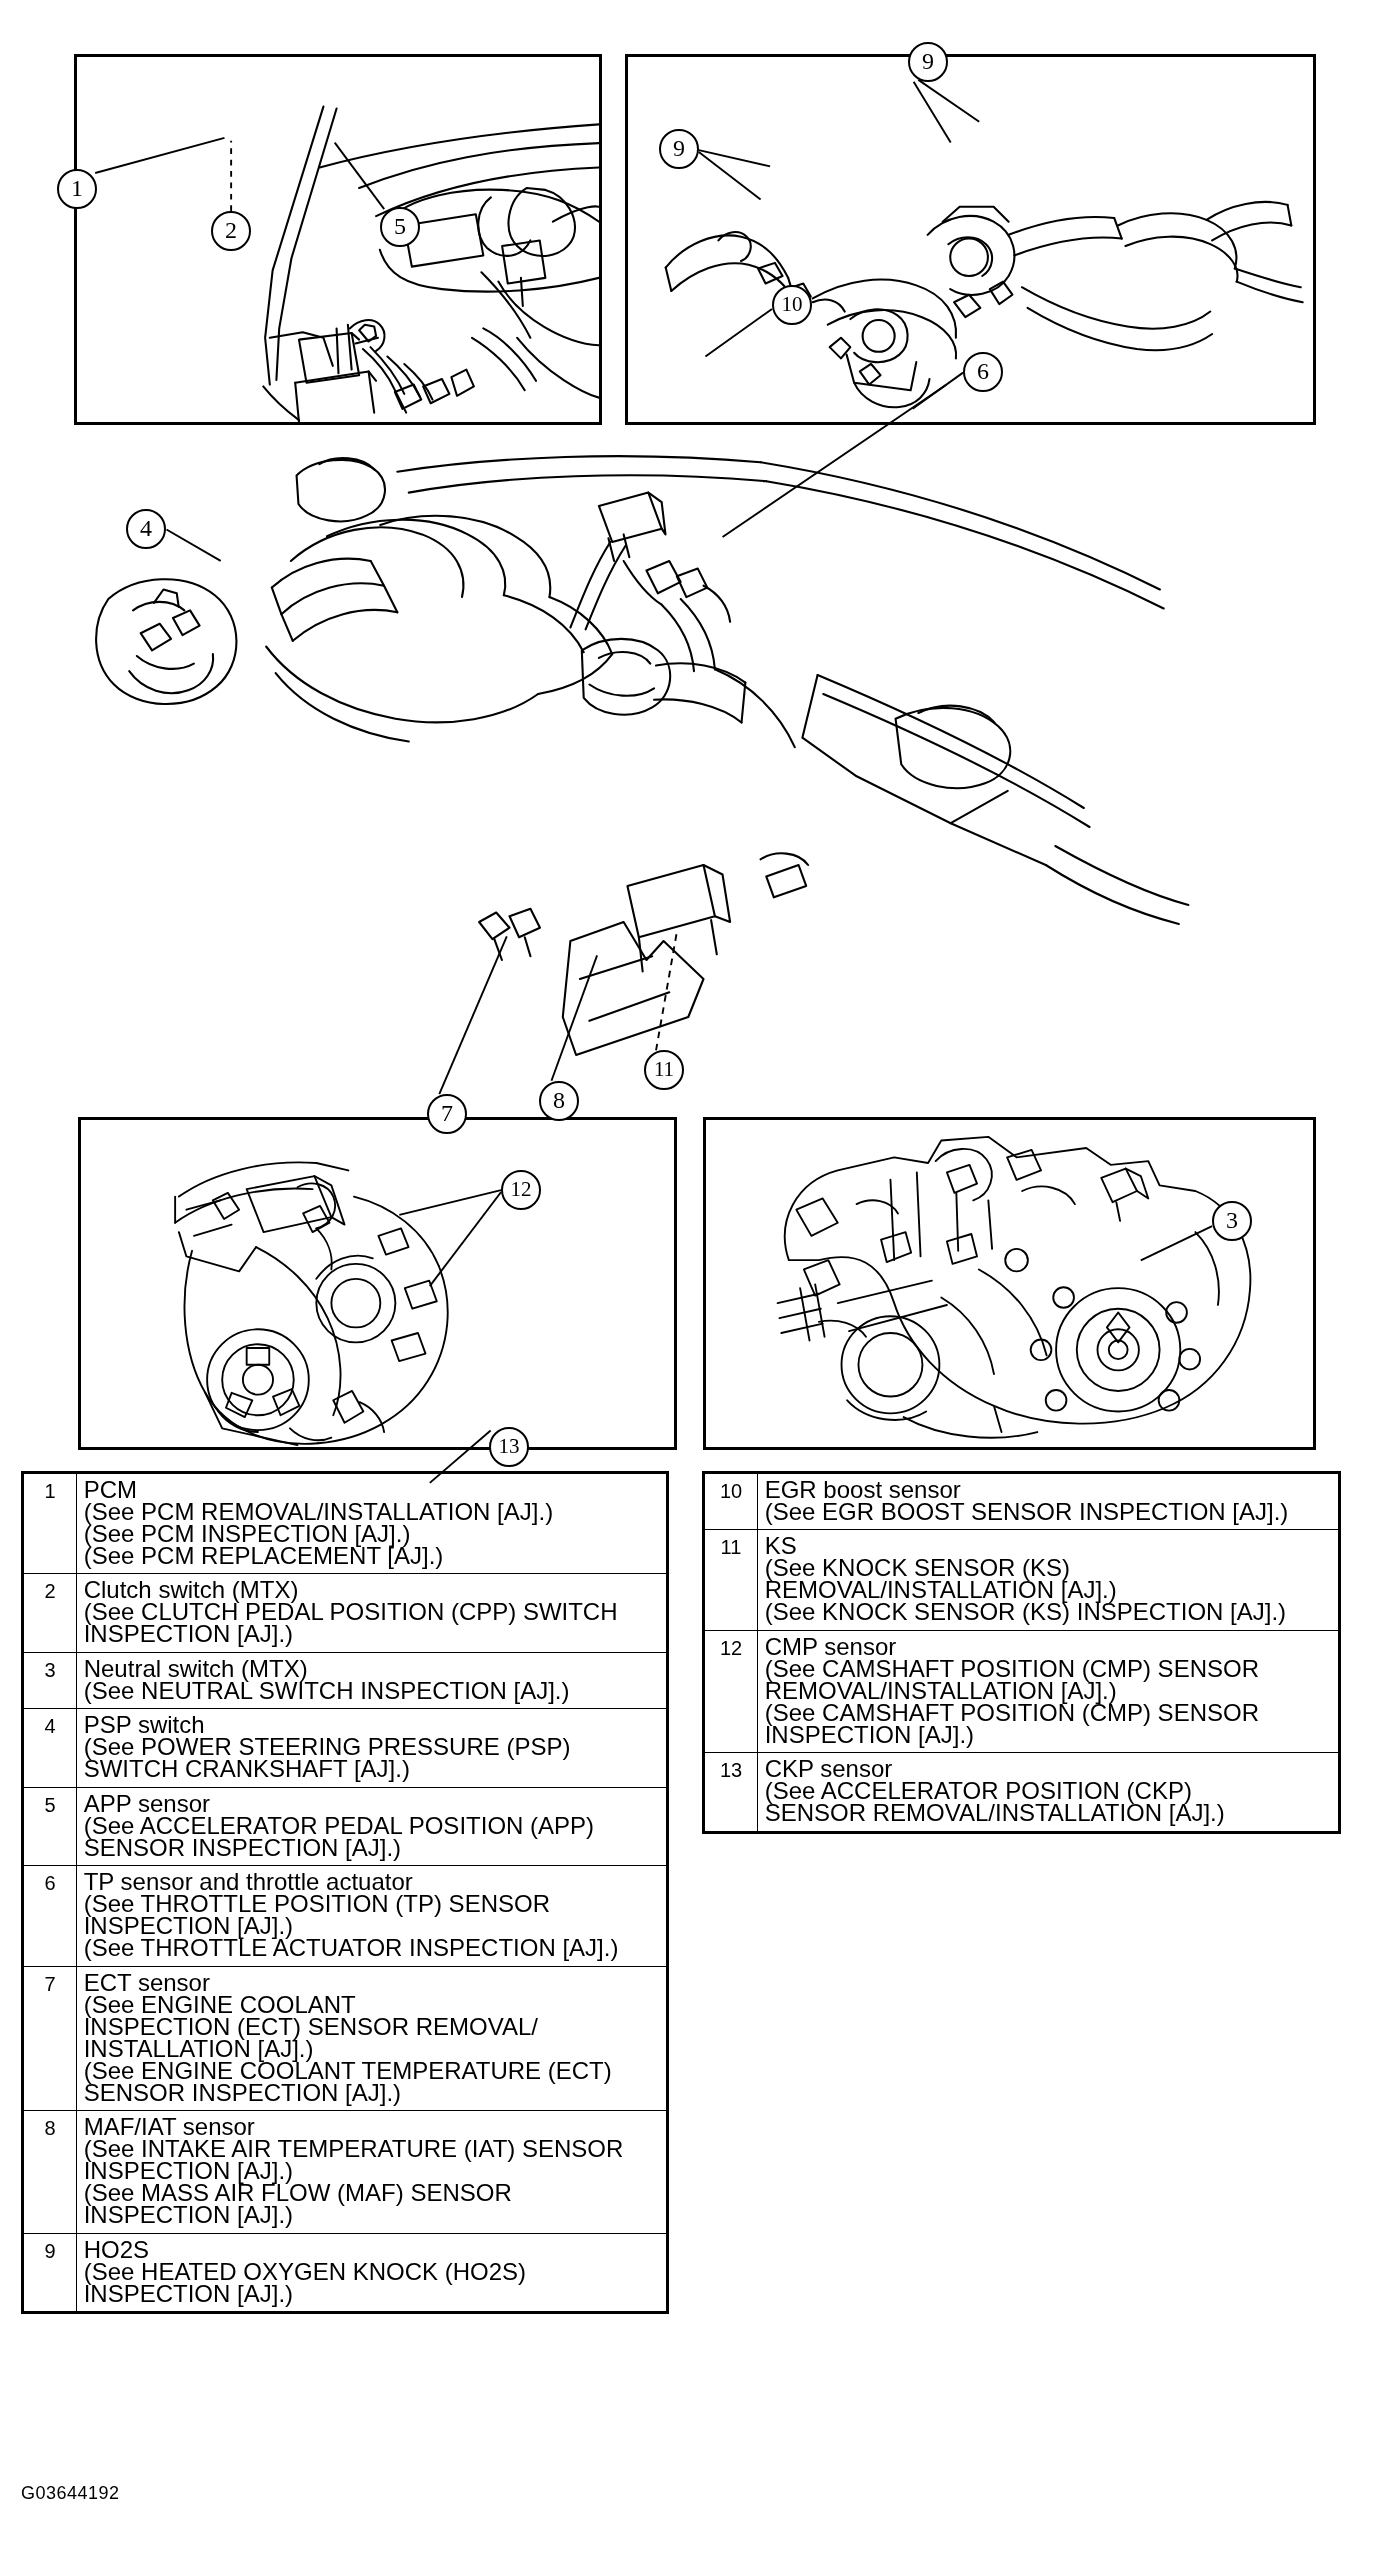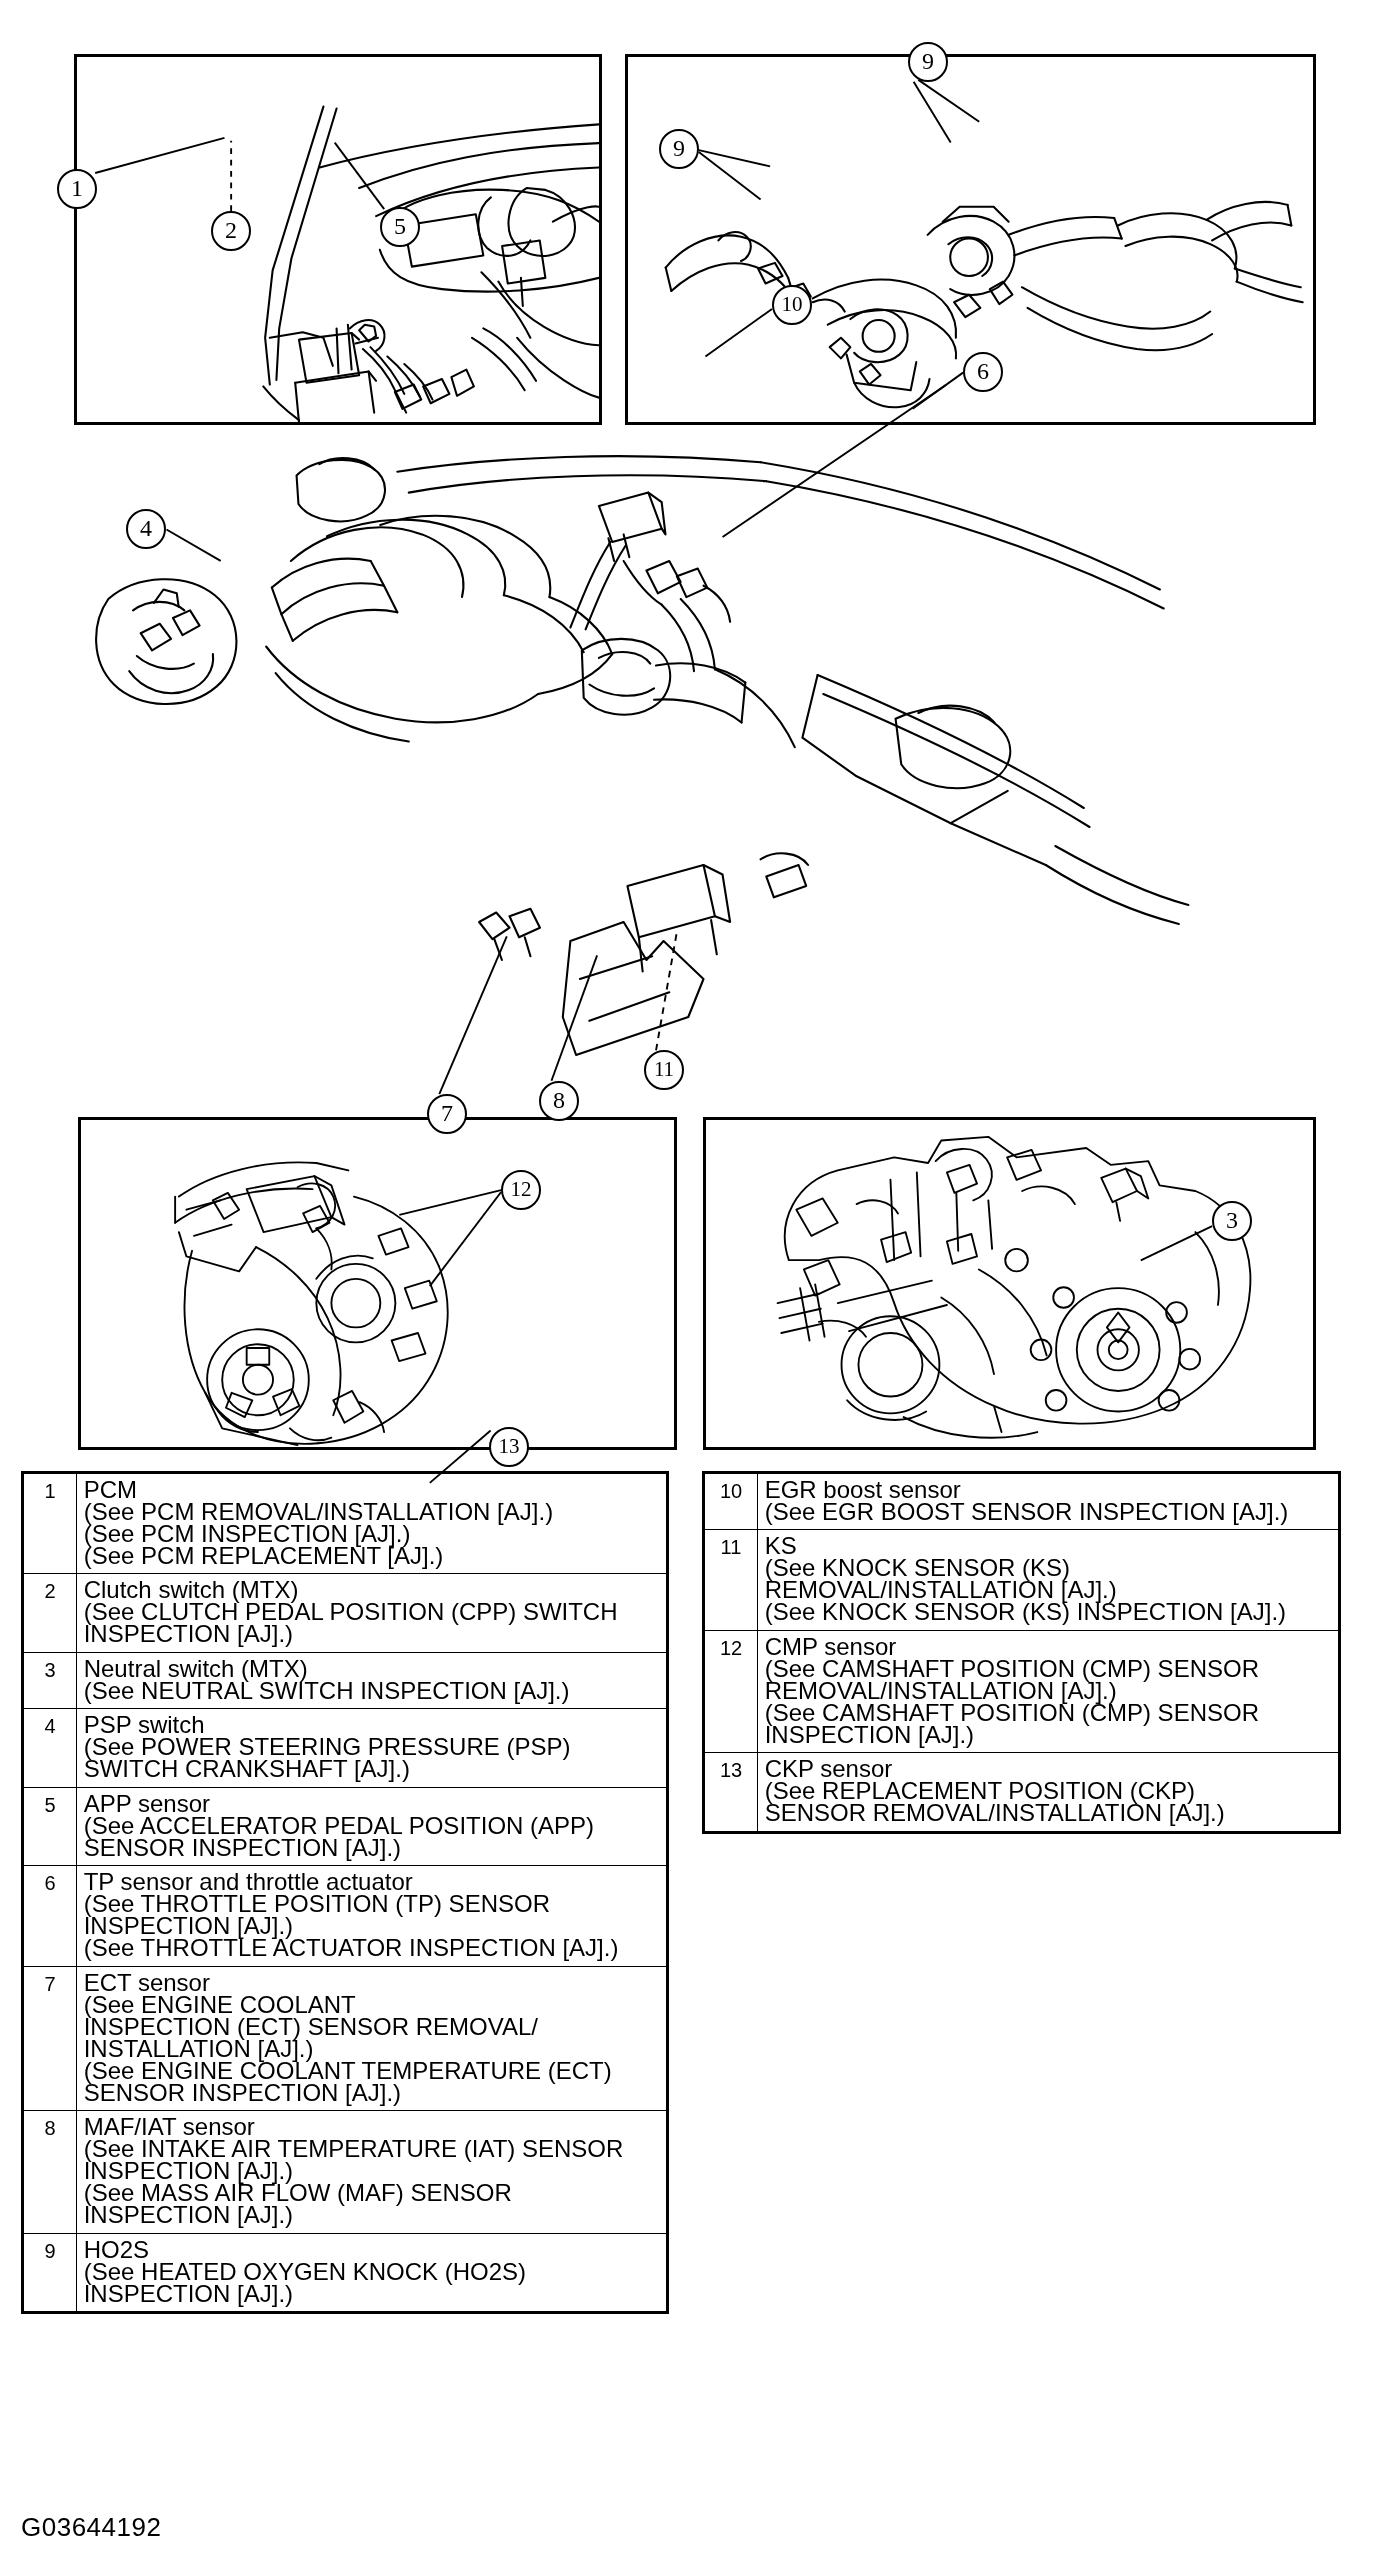--- a/index.html
+++ b/index.html
@@ -72,24 +72,23 @@
     font-size: 20px;
     padding-top: 5.7px;
   }
   .legend .ttl { display: block; }
   .legend .ref { display: block; }
 
   #figure-id {
     position: absolute;
     left: 21px;
     top: 2483px;
-    font-size: 26px;
+    font-size: 18px;
     letter-spacing: 0.5px;
     color: #000;
-    margin-top: 29px;
   }
 </style>
 </head>
 <body>
 
 <div id="page">
 
   <div class="panel" style="left:74px; top:54px; width:528px; height:371px;">
     <div class="art">
       <svg viewBox="0 0 555 390" preserveAspectRatio="none" aria-hidden="true">
@@ -590,21 +589,21 @@
             <span class="ref">(See CAMSHAFT POSITION (CMP) SENSOR</span>
             <span class="ref">REMOVAL/INSTALLATION [AJ].)</span>
             <span class="ref">(See CAMSHAFT POSITION (CMP) SENSOR</span>
             <span class="ref">INSPECTION [AJ].)</span>
           </td>
         </tr>
         <tr>
           <td class="num">13</td>
           <td>
             <span class="ttl">CKP sensor</span>
-            <span class="ref">(See REPLACEMENT POSITION (CKP)</span>
+            <span class="ref">(See ACCELERATOR POSITION (CKP)</span>
             <span class="ref">SENSOR REMOVAL/INSTALLATION [AJ].)</span>
           </td>
         </tr>
       </tbody>
     </table>
   </div>
 
   <div id="figure-id">G03644192</div>
 
 </div>

